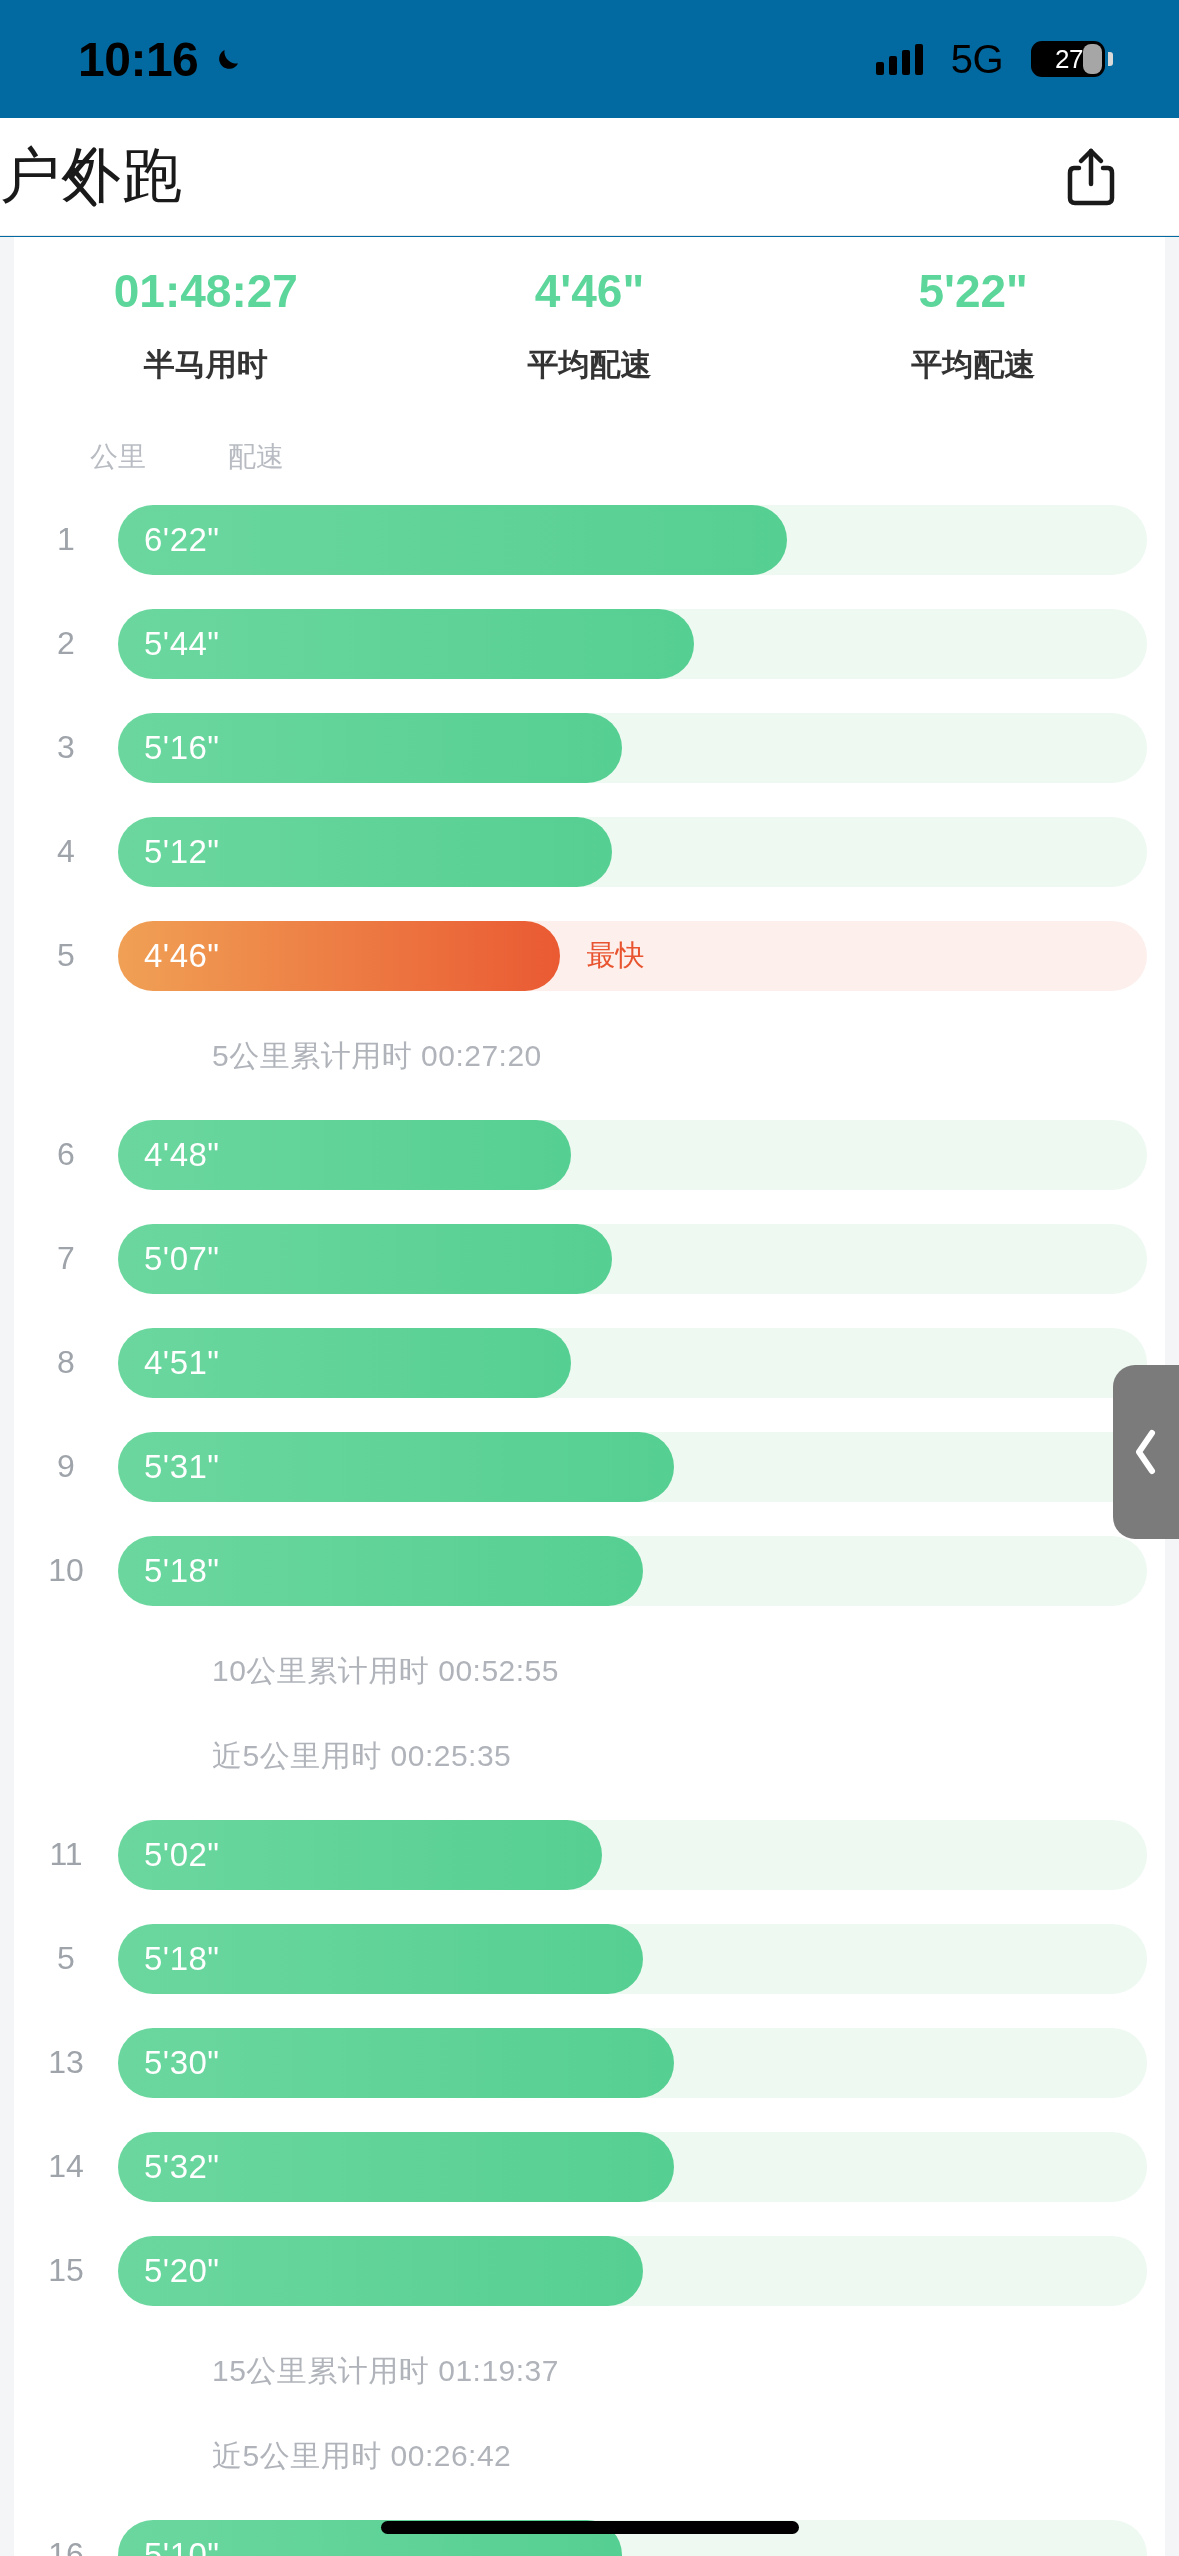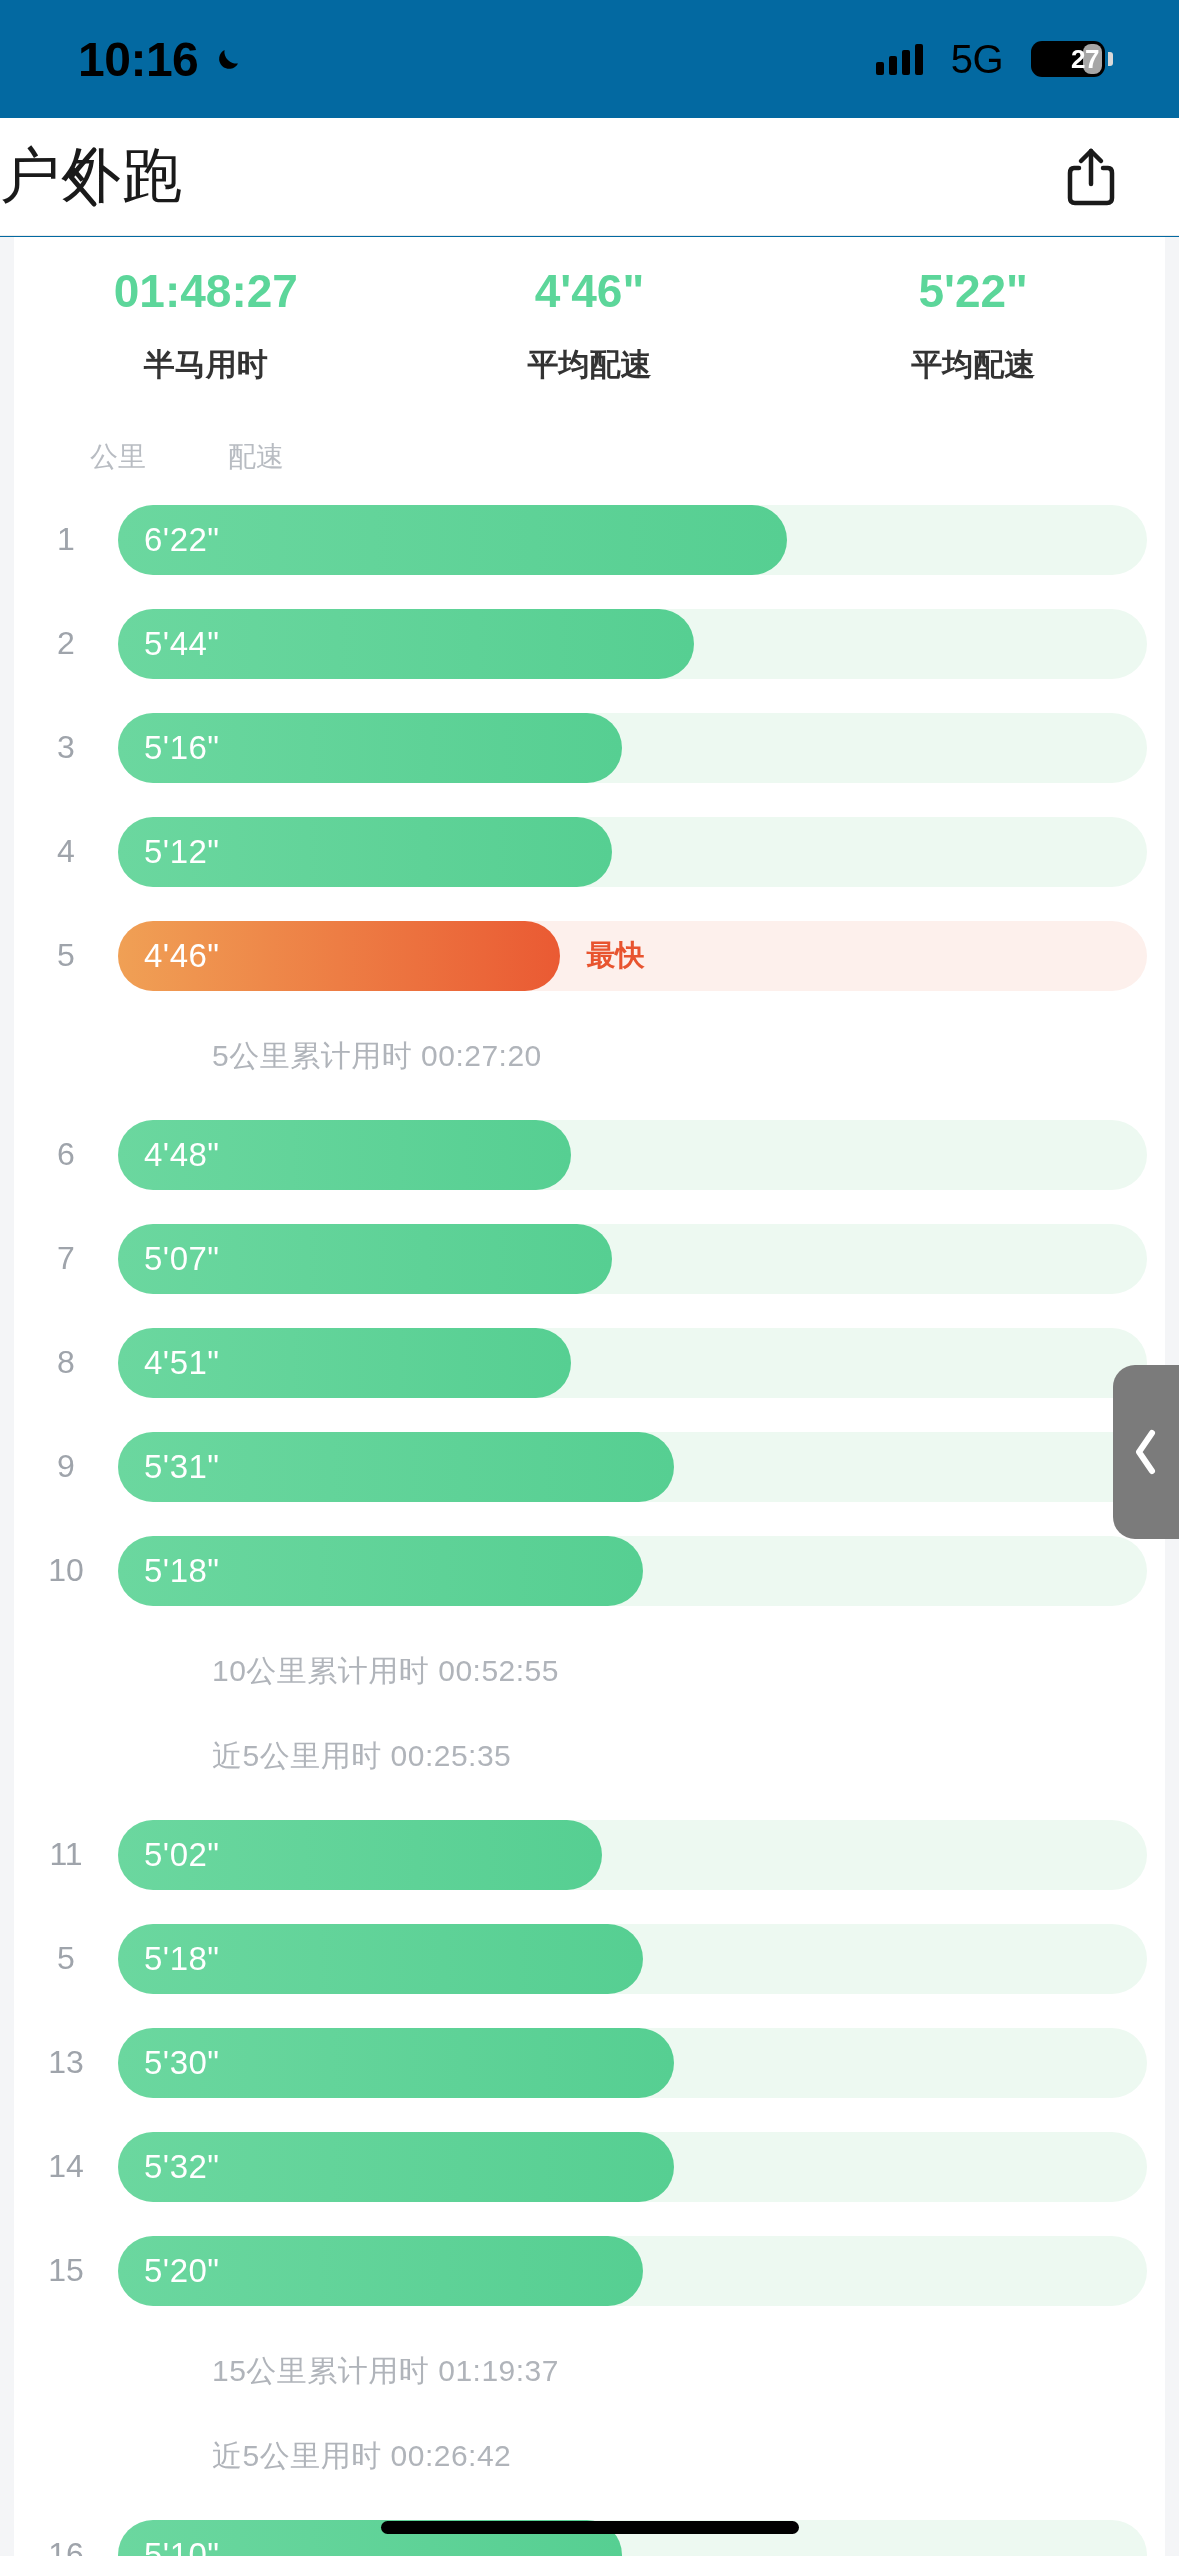--- a/index.html
+++ b/index.html
@@ -32,22 +32,22 @@
   .battery {
     position:relative; width:74px; height:36px;
     border-radius:11px; background:#000; overflow:hidden;
     display:flex; align-items:center; justify-content:flex-end;
   }
   .battery .fill {
     position:absolute; right:3px; top:3px; bottom:3px; width:26%;
     background:#a6a6a6; border-radius:8px;
   }
   .battery .pct {
-    position:relative; z-index:2; font-size:26px; font-weight:700;
-    color:#ffffff; padding-right:6px; letter-spacing:-0.5px;
+    position:relative; z-index:2; font-size:26px; font-weight:400;
+    color:#ffffff; padding-right:22px; letter-spacing:-0.5px;
   }
   .batt-nub {
     width:5px; height:14px; background:#d9d9d9;
     border-radius:0 3px 3px 0; margin-left:3px;
   }
 
   
   .navbar {
     position:absolute; top:118px; left:0; width:1179px; height:118px;
     display:flex; align-items:center; background:#fff;
@@ -251,21 +251,21 @@
                 <span class="bar-label">5'12"</span>
               </div>
             </div>
           </div>
           <div class="row">
             <div class="km">5</div>
             <div class="track fastest">
               <div class="bar fastest" style="width: 43%;">
                 <span class="bar-label">4'46"</span>
               </div>
-              <span class="fast-tag" style="left: calc(43% + 26px); font-weight: bold;">最快</span>
+              <span class="fast-tag" style="left: calc(43% + 26px);">最快</span>
             </div>
           </div>
           <div class="note-block">
             <div class="note">5公里累计用时 00:27:20</div>
           </div>
           <div class="row">
             <div class="km">6</div>
             <div class="track">
               <div class="bar" style="width: 44%;">
                 <span class="bar-label">4'48"</span>

